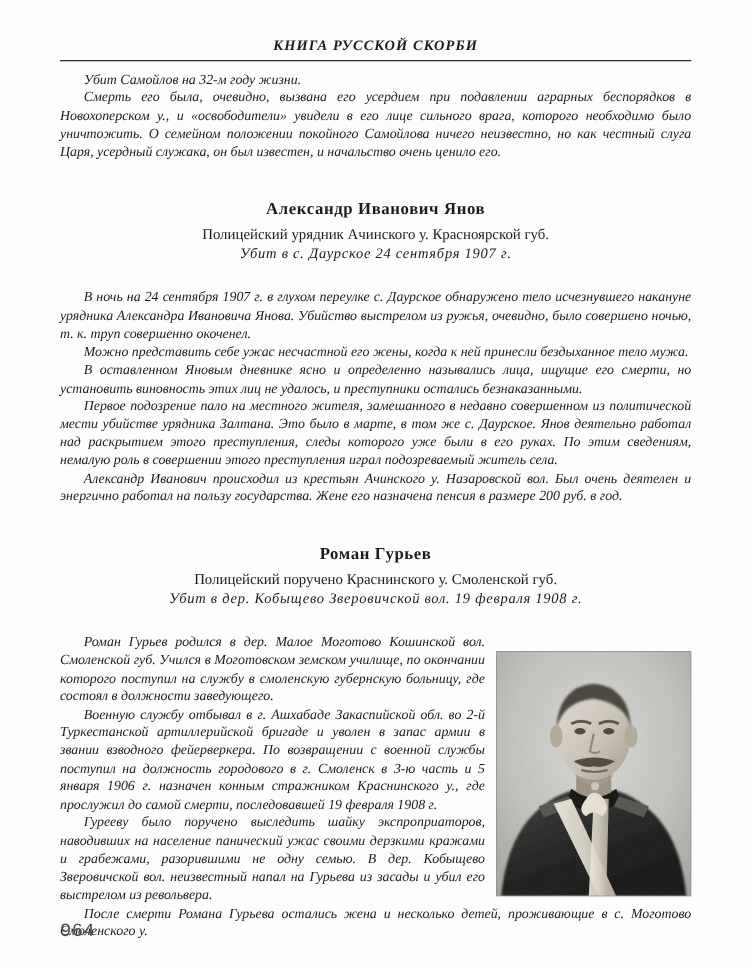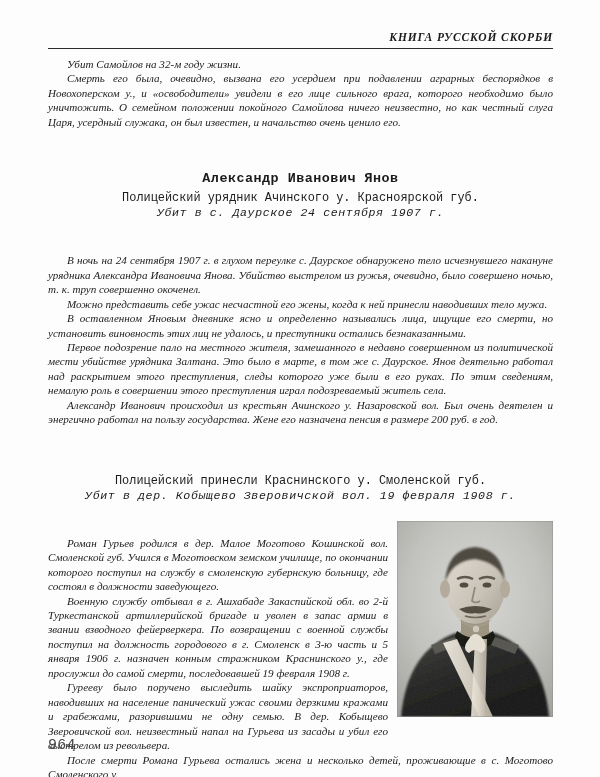--- a/index.html
+++ b/index.html
@@ -18,21 +18,21 @@
     color: #1b1b1b;
     box-sizing: border-box;
   }
 
   
   .running-head {
     position: absolute;
     left: 48px;
     top: 31px;
     width: 505px;
-    text-align: right;
+    text-align: center;
     font-style: italic;
     font-weight: 700;
     font-size: 11.5px;
     letter-spacing: 0.9px;
     color: #1b1b1b;
   }
   .head-rule {
     position: absolute;
     left: 48px;
     top: 48px;
@@ -53,23 +53,22 @@
     font-size: 11.1px;
     line-height: 14.45px;
     text-align: justify;
     text-indent: 19px;
     hyphens: manual;
     font-style: italic;
   }
 
   
   .section-head {
-    margin: 12px;
+    margin: 0;
     text-align: center;
-    font-family: Liberation Mono, monospace;
   }
   .person-name {
     font-size: 13.4px;
     font-weight: 700;
     letter-spacing: 0.5px;
     margin: 0;
   }
   .person-rank {
     font-size: 11.9px;
     margin: 0;
@@ -139,31 +138,32 @@
       <div class="section-head">
         <p class="person-name">Александр Иванович Янов</p>
         <div class="gap-name-rank"></div>
         <p class="person-rank">Полицейский урядник Ачинского у. Красноярской губ.</p>
         <div class="gap-rank-death"></div>
         <p class="person-death">Убит в с. Даурское 24 сентября 1907 г.</p>
       </div>
       <div class="gap-after-head"></div>
 
       <p class="body">В ночь на 24 сентября 1907 г. в глухом переулке с. Даурское обнаружено тело исчезнувшего накануне урядника Александра Ивановича Янова. Убийство выстрелом из ружья, очевидно, было совершено ночью, т. к. труп совершенно окоченел.</p>
-      <p class="body">Можно представить себе ужас несчастной его жены, когда к ней принесли наводивших тело мужа.</p>
+      <p class="body">Можно представить себе ужас несчастной его жены, когда к ней принесли бездыханное тело мужа.</p>
       <p class="body">В оставленном Яновым дневнике ясно и определенно назывались лица, ищущие его смерти, но установить виновность этих лиц не удалось, и преступники остались безнаказанными.</p>
       <p class="body">Первое подозрение пало на местного жителя, замешанного в недавно совершенном из политической мести убийстве урядника Залтана. Это было в марте, в том же с. Даурское. Янов деятельно работал над раскрытием этого преступления, следы которого уже были в его руках. По этим сведениям, немалую роль в совершении этого преступления играл подозреваемый житель села.</p>
       <p class="body">Александр Иванович происходил из крестьян Ачинского у. Назаровской вол. Был очень деятелен и энергично работал на пользу государства. Жене его назначена пенсия в размере 200 руб. в год.</p>
     </div>
 
     <div>
       <div class="gap-before-head"></div>
       <div class="section-head">
+        <p class="person-name">Роман Гурьев</p>
         <div class="gap-name-rank"></div>
-        <p class="person-rank">Полицейский принесли Краснинского у. Смоленской губ.</p>
+        <p class="person-rank">Полицейский поручено Краснинского у. Смоленской губ.</p>
         <div class="gap-rank-death"></div>
         <p class="person-death">Убит в дер. Кобыщево Зверовичской вол. 19 февраля 1908 г.</p>
       </div>
       <div class="gap-after-head"></div>
 
       <p class="body">
         <span class="photo-shim"></span>
         <span>Роман Гурьев родился в дер. Малое Моготово Кошинской вол. Смоленской губ. Учился в Моготовском земском училище, по окончании которого поступил на службу в смоленскую губернскую больницу, где состоял в должности заведующего.</span>
       </p>
       <p class="body">Военную службу отбывал в г. Ашхабаде Закаспийской обл. во 2-й Туркестанской артиллерийской бригаде и уволен в запас армии в звании взводного фейерверкера. По возвращении с военной службы поступил на должность городового в г. Смоленск в 3-ю часть и 5 января 1906 г. назначен конным стражником Краснинского у., где прослужил до самой смерти, последовавшей 19 февраля 1908 г.</p>

